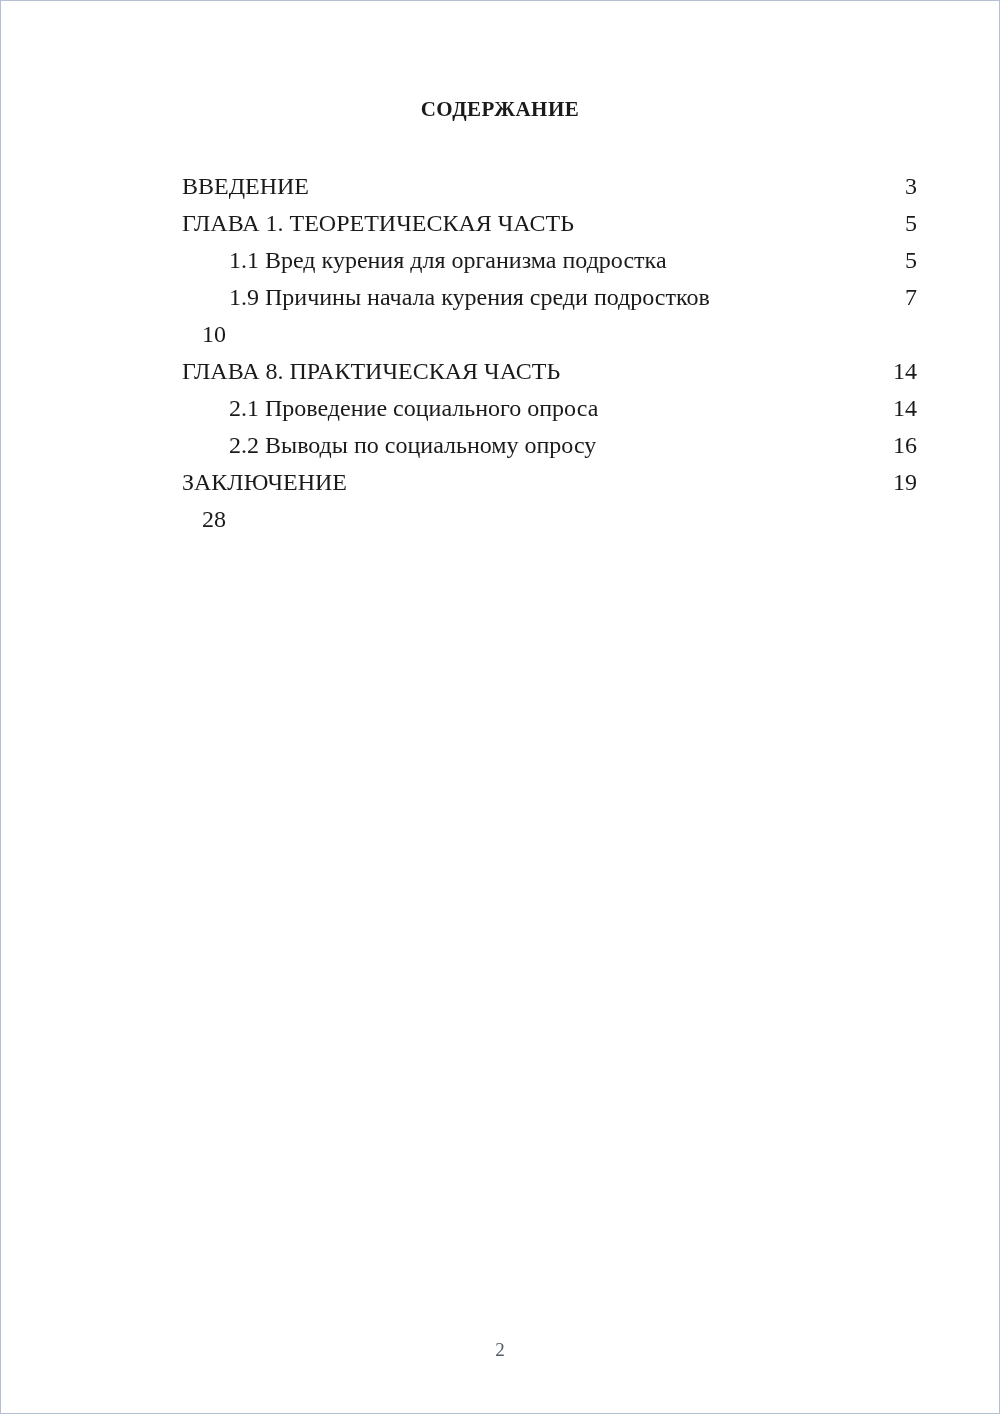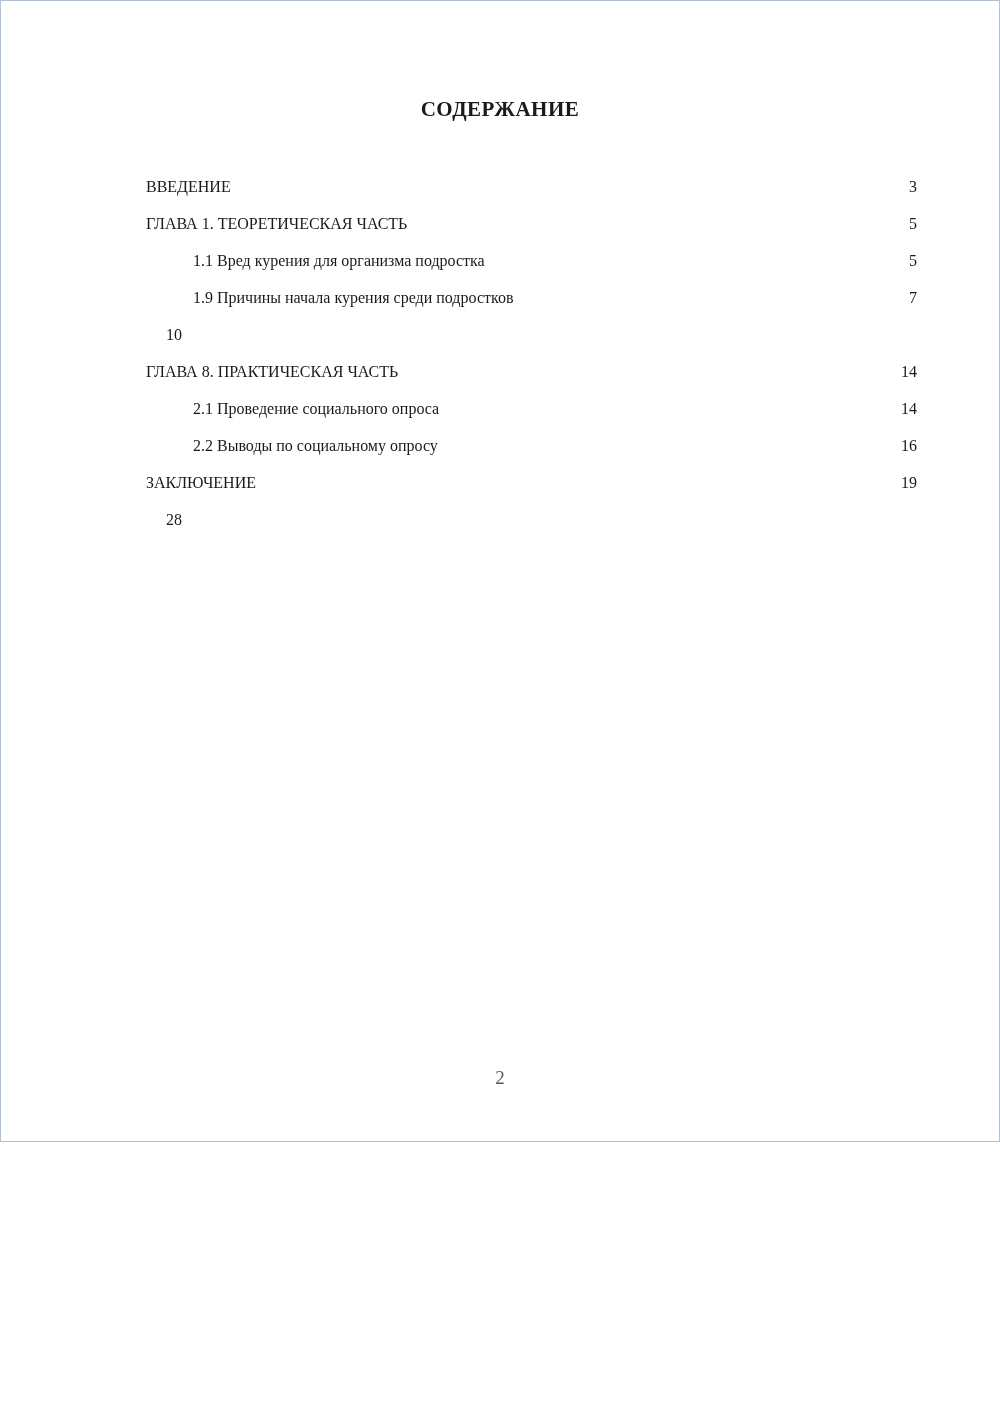--- a/index.html
+++ b/index.html
@@ -3,21 +3,21 @@
 <meta charset="utf-8">
 <style>
   html, body {
     margin: 0;
     padding: 0;
     background: #ffffff;
   }
   .page {
     position: relative;
     width: 1000px;
-    height: 1142px;
+    height: 1414px;
     box-sizing: border-box;
     background: #ffffff;
     border: 1px solid var(--border, #b3c0d1);
     font-family: "Liberation Serif", "DejaVu Serif", serif;
     color: var(--text, #1a1a1a);
     overflow: hidden;
   }
   .doc-title {
     margin: 0;
     padding-top: 96px;
@@ -30,21 +30,22 @@
     margin-top: 46px;
     padding-left: 145px;
     padding-right: 82px;
   }
   .toc-row {
     display: flex;
     justify-content: space-between;
     align-items: flex-end;
     height: 37px;
     line-height: 37px;
-    font-size: 16px;
+    font-size: 24px;
+    margin-left: 36px;
   }
   .toc-row.indent .toc-label {
     padding-left: 47px;
   }
   .toc-label {
     white-space: nowrap;
     overflow: hidden;
   }
   .toc-page {
     white-space: nowrap;

